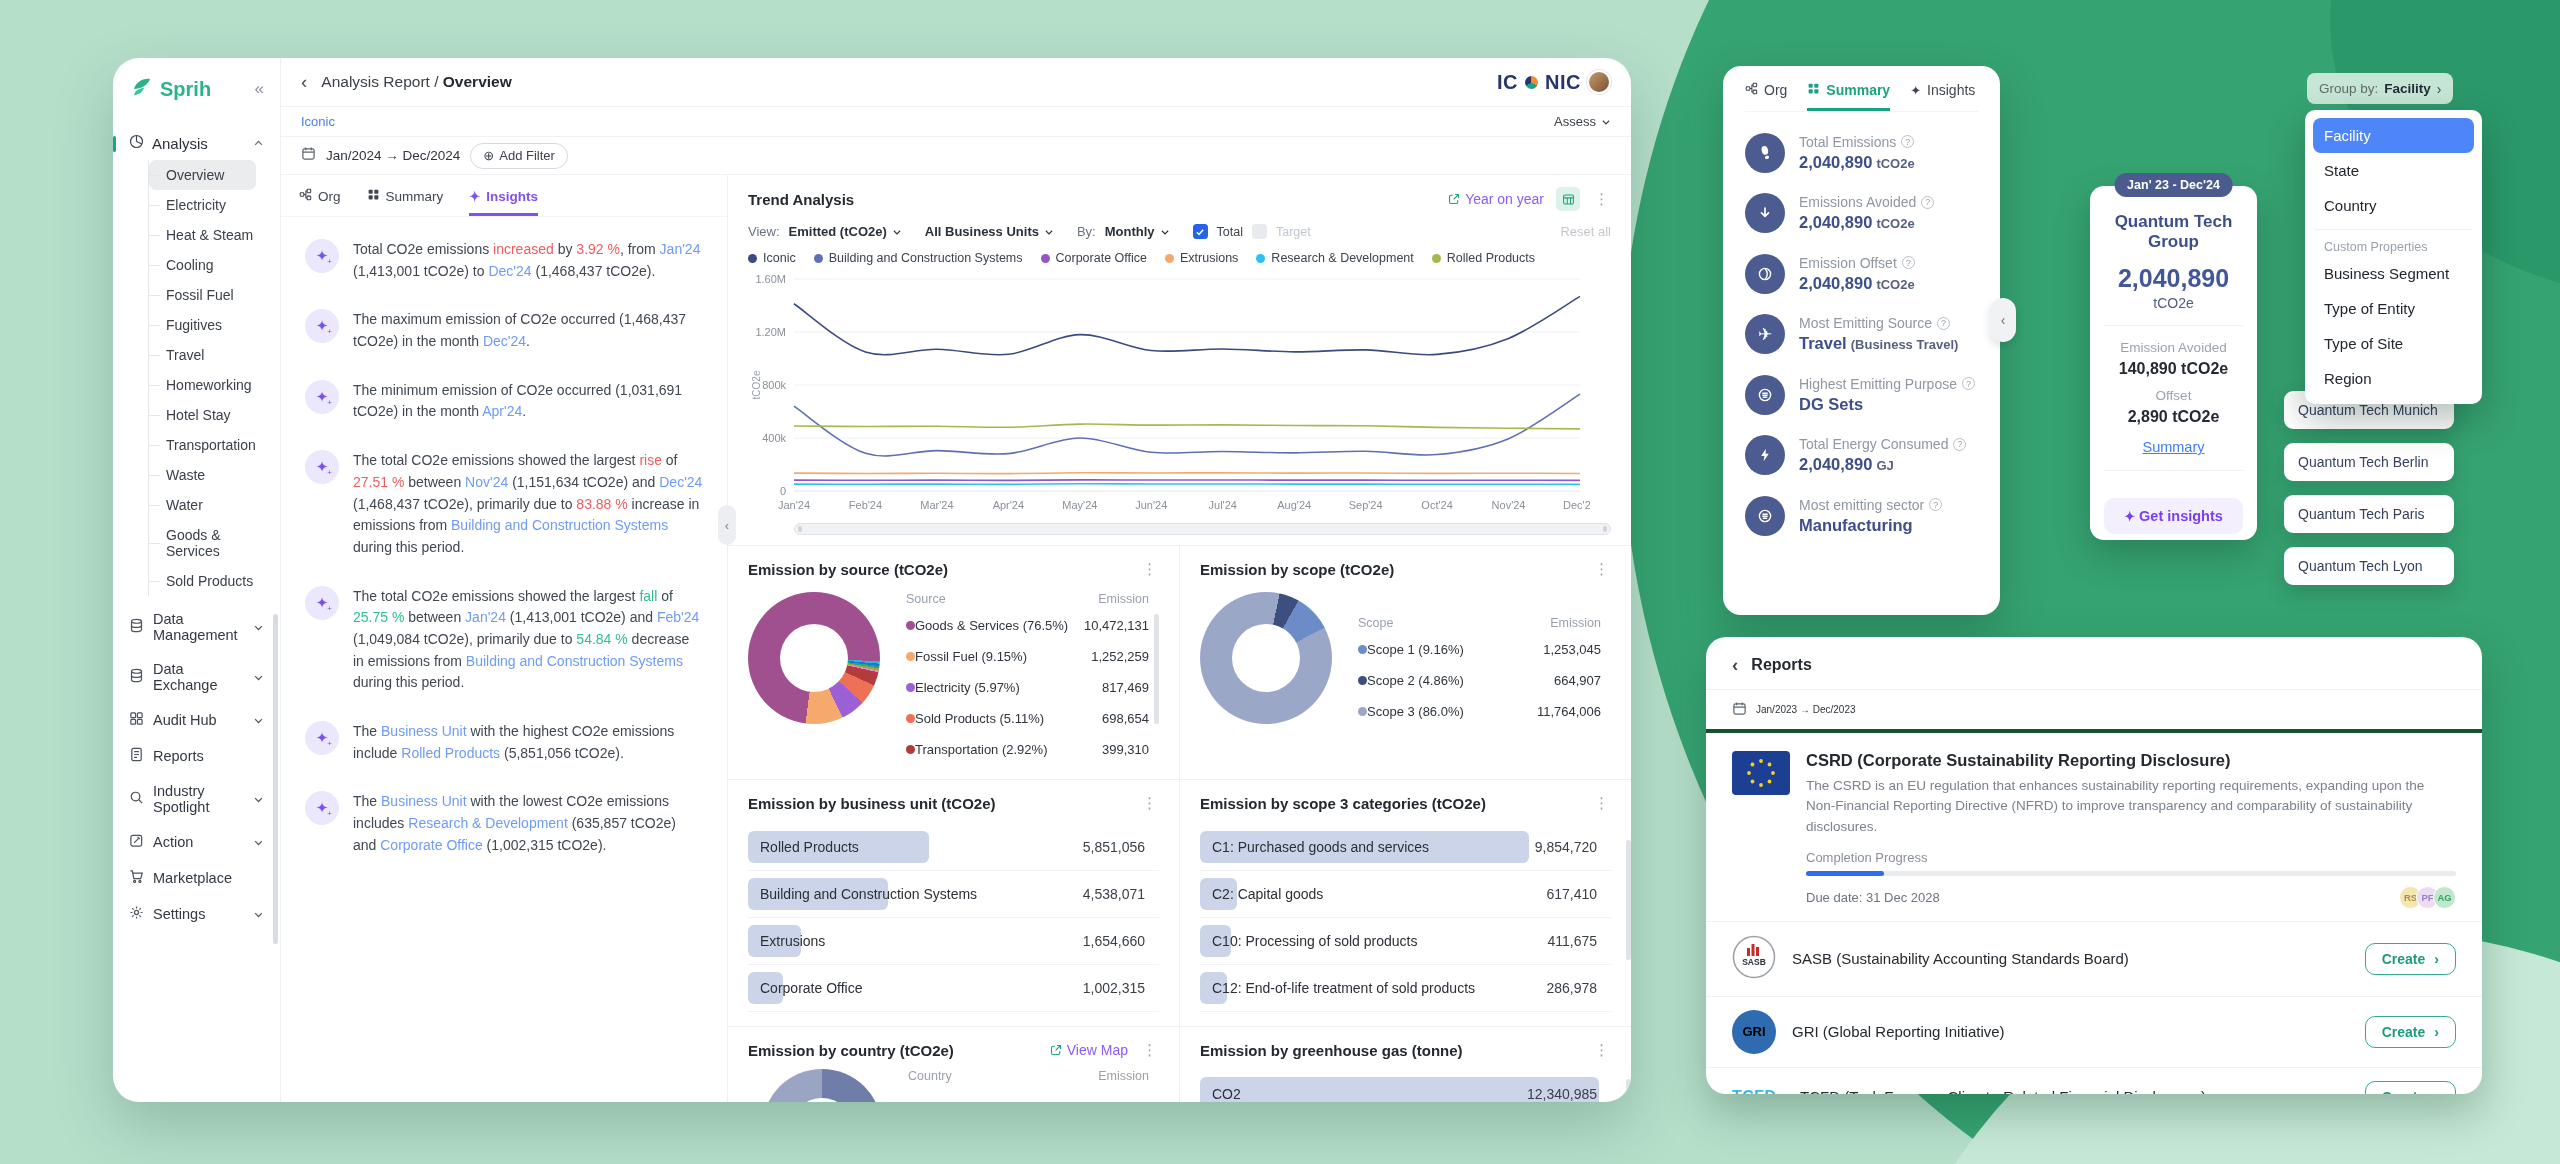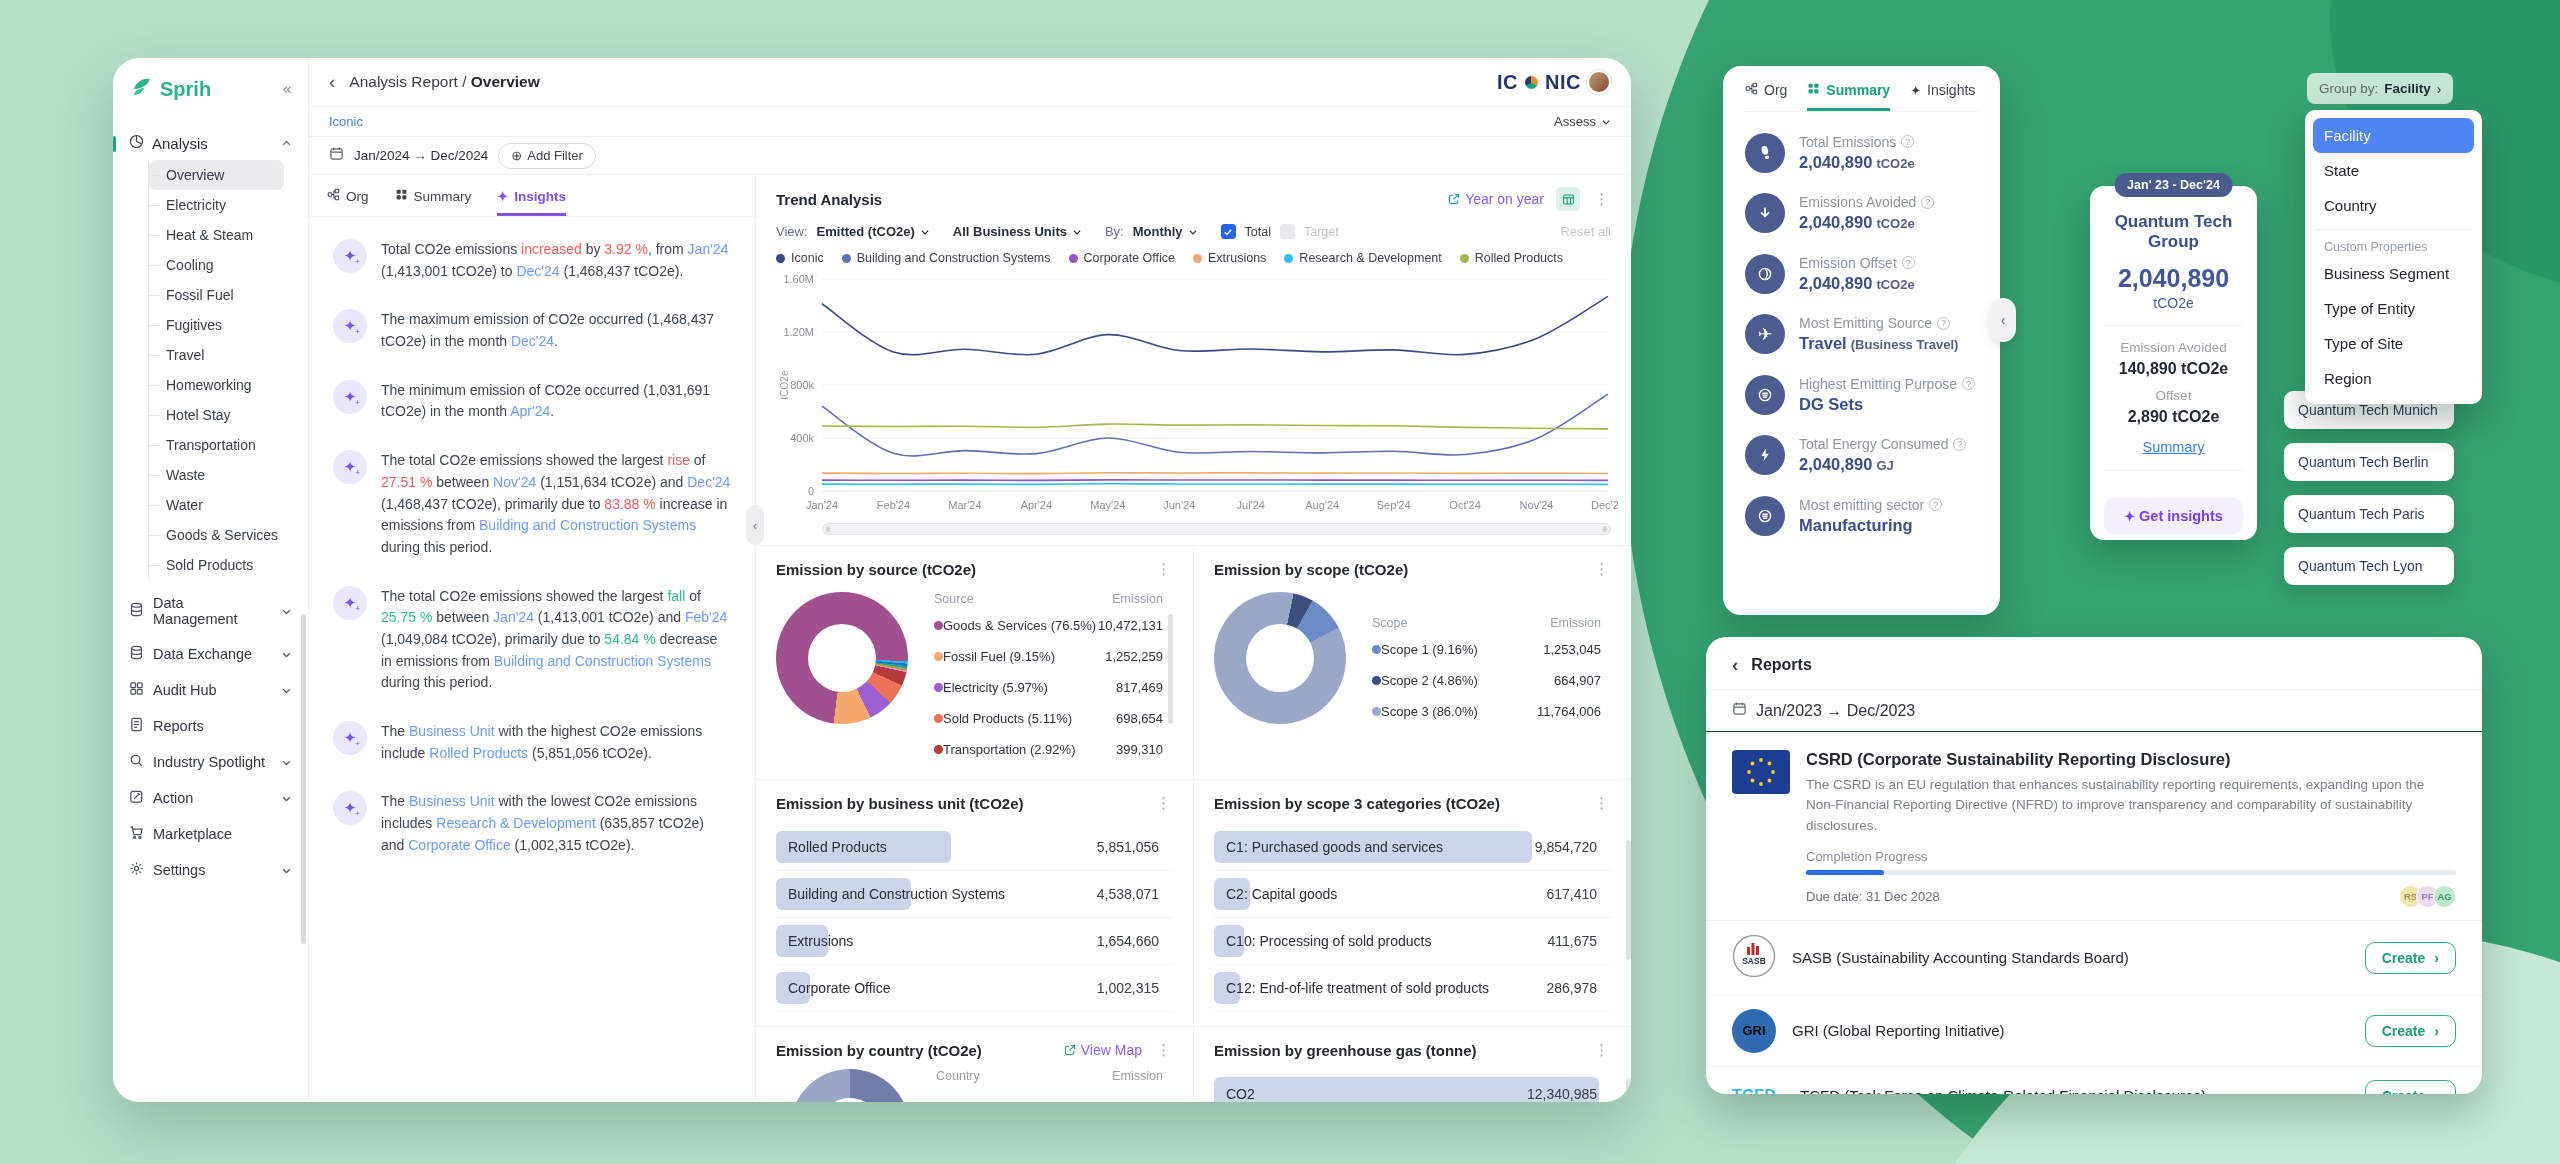--- a/index.html
+++ b/index.html
@@ -8,21 +8,21 @@
 
   
   .bg-blob1 { position:absolute; left:1620px; top:-420px; width:1540px; height:1700px; background:#36a372; border-radius:46% 54% 50% 50% / 48% 44% 56% 52%; }
   .bg-blob2 { position:absolute; left:2330px; top:-260px; width:700px; height:560px; background:#2b986a; border-radius:50%; }
   .bg-blob3 { position:absolute; left:1840px; top:930px; width:1100px; height:620px; background:#c6e8d6; border-radius:48% 52% 0 0 / 100% 90% 0 0; }
 
   
   .window { position:absolute; left:113px; top:58px; width:1518px; height:1044px; background:#fff; border-radius:26px; box-shadow:0 24px 60px rgba(20,60,42,.22); display:flex; overflow:hidden; }
 
   
-  .sidebar { width:196px; border-right:1px solid #eef0f2; padding:16px 14px 0 14px; position:relative; flex:none; }
+  .sidebar { width:168px; border-right:1px solid #eef0f2; padding:16px 14px 0 14px; position:relative; flex:none; }
   .logo-row { display:flex; align-items:center; gap:7px; padding:2px 2px 0 4px; }
   .logo-name { font-size:20px; font-weight:700; color:#2ab389; flex:1; }
   .collapse-gl { color:#8a919b; font-size:17px; cursor:pointer; }
   .side-section { position:relative; display:flex; align-items:center; gap:8px; margin-top:26px; padding:6px 2px; font-size:15px; color:#2b3138; font-weight:500; }
   .side-section::before { content:""; position:absolute; left:-14px; top:8px; width:3px; height:16px; background:#19a583; border-radius:2px; }
   .side-section .chev-up { margin-left:auto; transform:rotate(180deg); display:inline-flex; }
   .tree { margin:2px 0 6px 21px; border-left:1px solid #e4e6e9; }
   .titem { position:relative; padding:7px 10px 7px 17px; font-size:14px; color:#3a414a; cursor:pointer; }
   .titem::before { content:""; position:absolute; left:0; top:50%; width:11px; height:1px; background:#e4e6e9; }
   .titem.active { background:#ebecee; border-radius:7px; margin-right:10px; }
@@ -141,21 +141,21 @@
   .dd-opt { height:35px; display:flex; align-items:center; padding:0 11px; font-size:15px; color:#20262e; border-radius:8px; cursor:pointer; }
   .dd-opt.sel { background:#4f86f7; color:#fff; }
   .dd-div { border-top:1px solid #eef0f3; margin:6px 2px; }
   .dd-section { font-size:12.5px; color:#9aa1ab; padding:4px 11px 2px; }
   .fac-list { position:absolute; left:2284px; top:391px; width:170px; display:flex; flex-direction:column; gap:14px; }
   .fac-card { background:#fff; border-radius:9px; box-shadow:0 8px 20px rgba(14,52,36,.22); height:38px; display:flex; align-items:center; padding:0 14px; font-size:14px; color:#35415f; cursor:pointer; }
 
   
   .reports { position:absolute; left:1706px; top:637px; width:776px; height:457px; background:#fff; border-radius:20px; box-shadow:0 18px 44px rgba(16,56,39,.28); overflow:hidden; }
   .rep-head { display:flex; align-items:center; gap:13px; padding:17px 26px 13px; border-bottom:1px solid #f0f1f3; font-size:16px; font-weight:600; color:#23292f; }
-  .rep-date { display:flex; align-items:center; gap:9px; padding:11px 26px; border-bottom:1px solid #14532d; font-size:16px; color:#2f353c; font-weight:500; }
+  .rep-date { display:flex; align-items:center; gap:9px; padding:11px 26px; border-bottom:4px solid #14532d; font-size:10px; color:#2f353c; font-weight:500; }
   .csrd { display:flex; gap:16px; padding:18px 26px 12px; }
   .euflag { flex:none; }
   .csrd-body { flex:1; min-width:0; }
   .csrd-title { font-size:16.5px; font-weight:600; color:#23292f; }
   .csrd-desc { font-size:13.5px; color:#7b828c; line-height:1.5; margin-top:6px; }
   .prog-label { font-size:13px; color:#8a9099; margin-top:13px; }
   .prog-track { height:5px; background:#e9ecef; border-radius:3px; margin-top:6px; position:relative; }
   .prog-fill { position:absolute; left:0; top:0; bottom:0; background:#2f6bed; border-radius:3px; }
   .due-row { display:flex; align-items:center; margin-top:10px; }
   .due { font-size:13px; color:#6d747e; }

